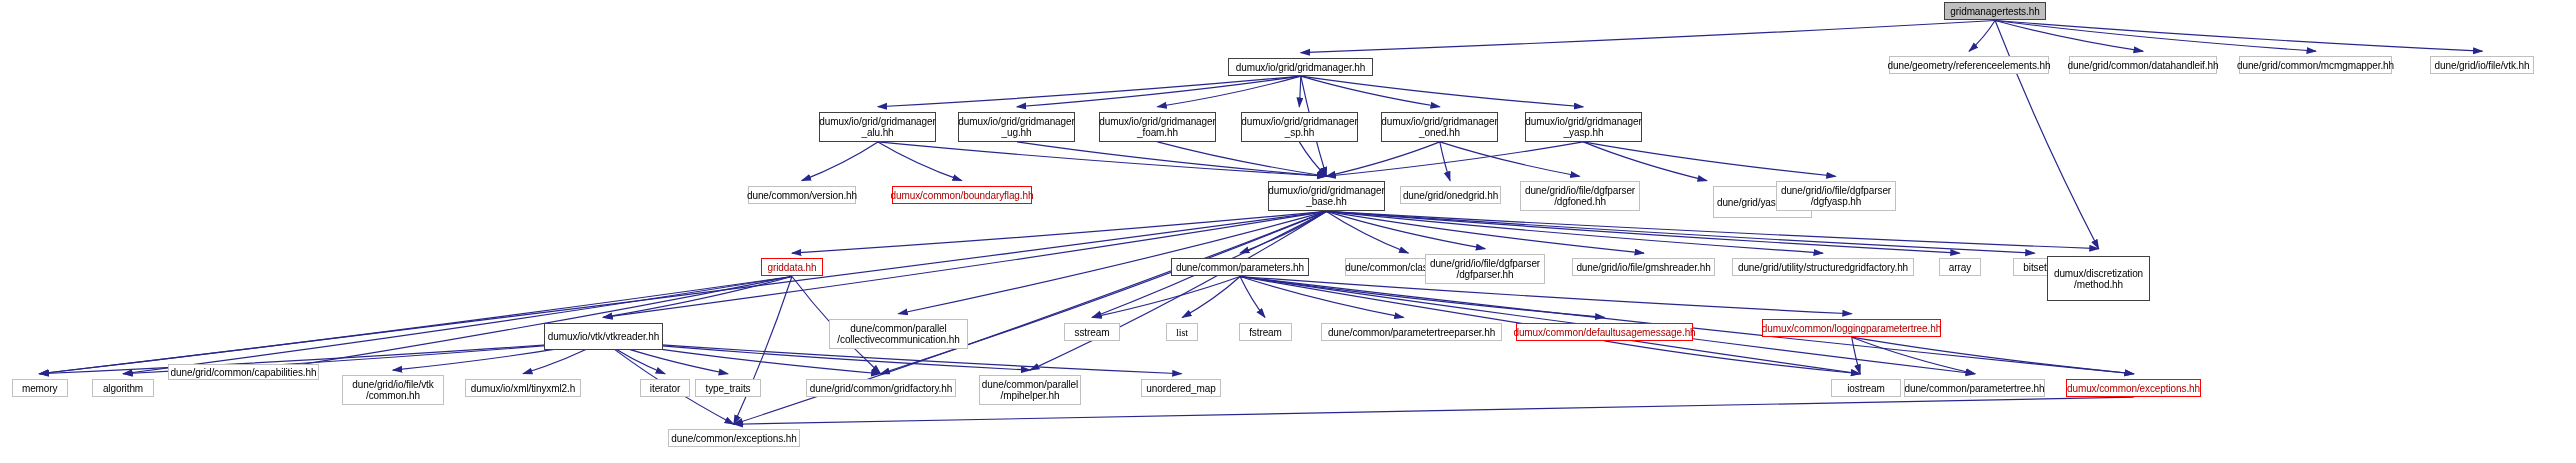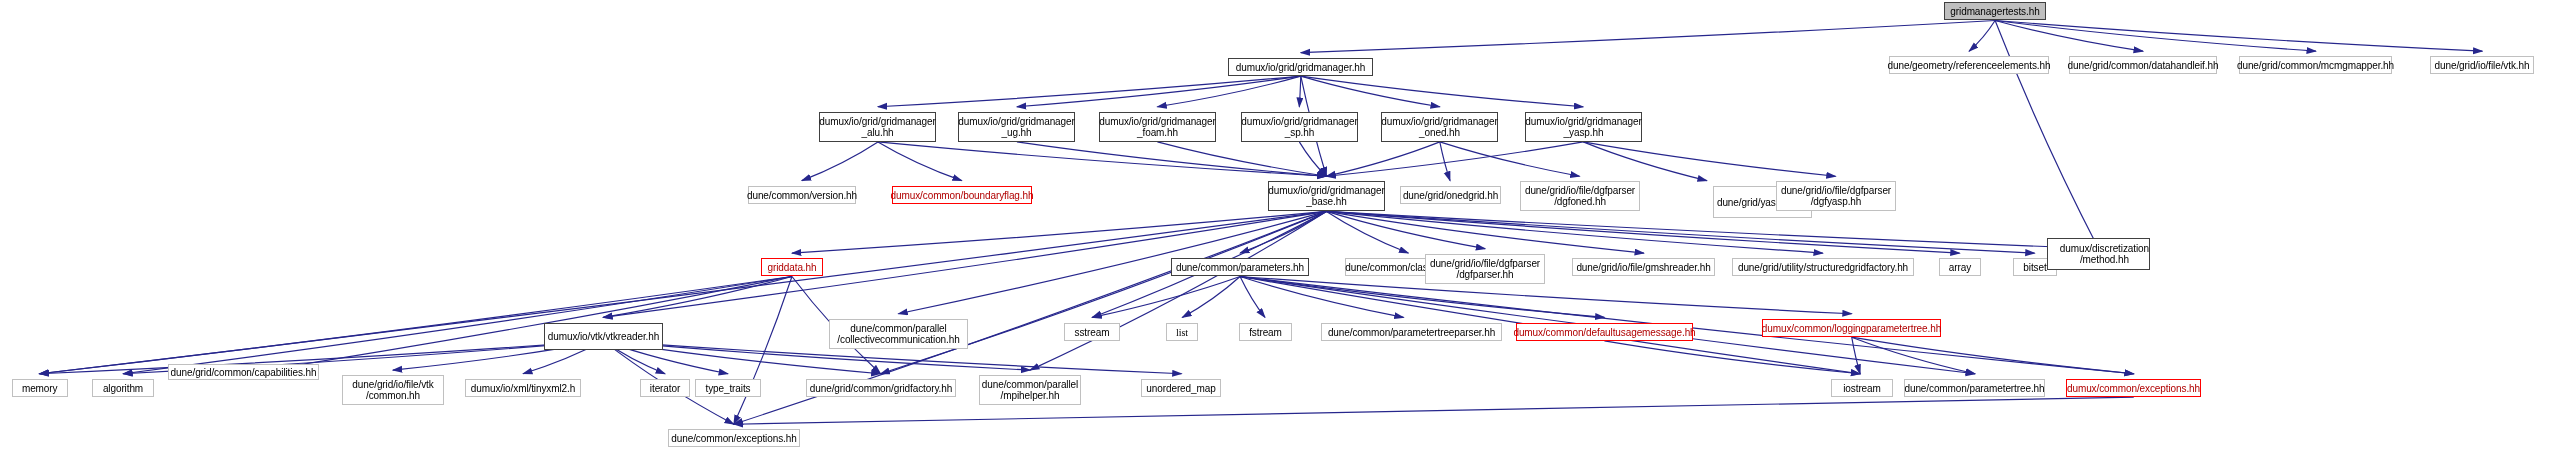--- a/index.html
+++ b/index.html
@@ -167,21 +167,21 @@
 /dgfyasp.hh</span></div>
       <div class="node red" style="left: 761px; top: 258px; width: 62px; height: 18.3px;"><span class="lbl">griddata.hh</span></div>
       <div class="node bold" style="left: 1171px; top: 258px; width: 138px; height: 18.3px;"><span class="lbl">dune/common/parameters.hh</span></div>
       <div class="node " style="left: 1345px; top: 258px; width: 126px; height: 18.3px;"><span class="lbl">dune/common/classname.hh</span></div>
       <div class="node " style="left: 1425px; top: 254px; width: 120px; height: 30px;"><span class="lbl">dune/grid/io/file/dgfparser
 /dgfparser.hh</span></div>
       <div class="node " style="left: 1572px; top: 258px; width: 143px; height: 18.3px;"><span class="lbl">dune/grid/io/file/gmshreader.hh</span></div>
       <div class="node " style="left: 1732px; top: 258px; width: 182px; height: 18.3px;"><span class="lbl">dune/grid/utility/structuredgridfactory.hh</span></div>
       <div class="node " style="left: 1939px; top: 258px; width: 42px; height: 18.3px;"><span class="lbl">array</span></div>
       <div class="node " style="left: 2013px; top: 258px; width: 44px; height: 18.3px;"><span class="lbl">bitset</span></div>
-      <div class="node bold" style="left: 2047px; top: 238px; width: 103px; height: 32px; justify-content: flex-end;"><span class="lbl">dumux/discretization
+      <div class="node bold" style="left: 2047px; top: 256px; width: 103px; height: 45px;"><span class="lbl">dumux/discretization
 /method.hh</span></div>
       <div class="node bold" style="left: 544px; top: 323px; width: 119px; height: 27px;"><span class="lbl">dumux/io/vtk/vtkreader.hh</span></div>
       <div class="node " style="left: 829px; top: 319px; width: 139px; height: 30px;"><span class="lbl">dune/common/parallel
 /collectivecommunication.hh</span></div>
       <div class="node " style="left: 1064px; top: 323px; width: 56px; height: 18.3px;"><span class="lbl">sstream</span></div>
       <div class="node " style="left: 1166px; top: 323px; width: 32px; height: 18.3px; font-family: Liberation Serif, serif;"><span class="lbl">list</span></div>
       <div class="node " style="left: 1239px; top: 323px; width: 53px; height: 18.3px;"><span class="lbl">fstream</span></div>
       <div class="node " style="left: 1321px; top: 323px; width: 181px; height: 18.3px;"><span class="lbl">dune/common/parametertreeparser.hh</span></div>
       <div class="node red" style="left: 1516px; top: 323px; width: 177px; height: 18.3px;"><span class="lbl">dumux/common/defaultusagemessage.hh</span></div>
       <div class="node red" style="left: 1762px; top: 319px; width: 179px; height: 18.3px;"><span class="lbl">dumux/common/loggingparametertree.hh</span></div>
@@ -190,19 +190,19 @@
       <div class="node " style="left: 168px; top: 364px; width: 151px; height: 16px;"><span class="lbl">dune/grid/common/capabilities.hh</span></div>
       <div class="node " style="left: 342px; top: 375px; width: 102px; height: 30px;"><span class="lbl">dune/grid/io/file/vtk
 /common.hh</span></div>
       <div class="node " style="left: 465px; top: 379px; width: 116px; height: 18.3px;"><span class="lbl">dumux/io/xml/tinyxml2.h</span></div>
       <div class="node " style="left: 640px; top: 379px; width: 50px; height: 18.3px;"><span class="lbl">iterator</span></div>
       <div class="node " style="left: 695px; top: 379px; width: 66px; height: 18.3px;"><span class="lbl">type_traits</span></div>
       <div class="node " style="left: 806px; top: 379px; width: 150px; height: 18.3px;"><span class="lbl">dune/grid/common/gridfactory.hh</span></div>
       <div class="node " style="left: 979px; top: 375px; width: 102px; height: 30px;"><span class="lbl">dune/common/parallel
 /mpihelper.hh</span></div>
       <div class="node " style="left: 1141px; top: 379px; width: 80px; height: 18.3px;"><span class="lbl">unordered_map</span></div>
-      <div class="node " style="left: 1831px; top: 379px; width: 62px; height: 18.3px;"><span class="lbl">iostream</span></div>
+      <div class="node " style="left: 1831px; top: 379px; width: 70px; height: 18.3px;"><span class="lbl">iostream</span></div>
       <div class="node " style="left: 1904px; top: 379px; width: 141px; height: 18.3px;"><span class="lbl">dune/common/parametertree.hh</span></div>
       <div class="node red" style="left: 2066px; top: 379px; width: 135px; height: 18.3px;"><span class="lbl">dumux/common/exceptions.hh</span></div>
       <div class="node " style="left: 668px; top: 429px; width: 132px; height: 18.3px;"><span class="lbl">dune/common/exceptions.hh</span></div>
     </div>
 </div>
 
 
 </body></html>

